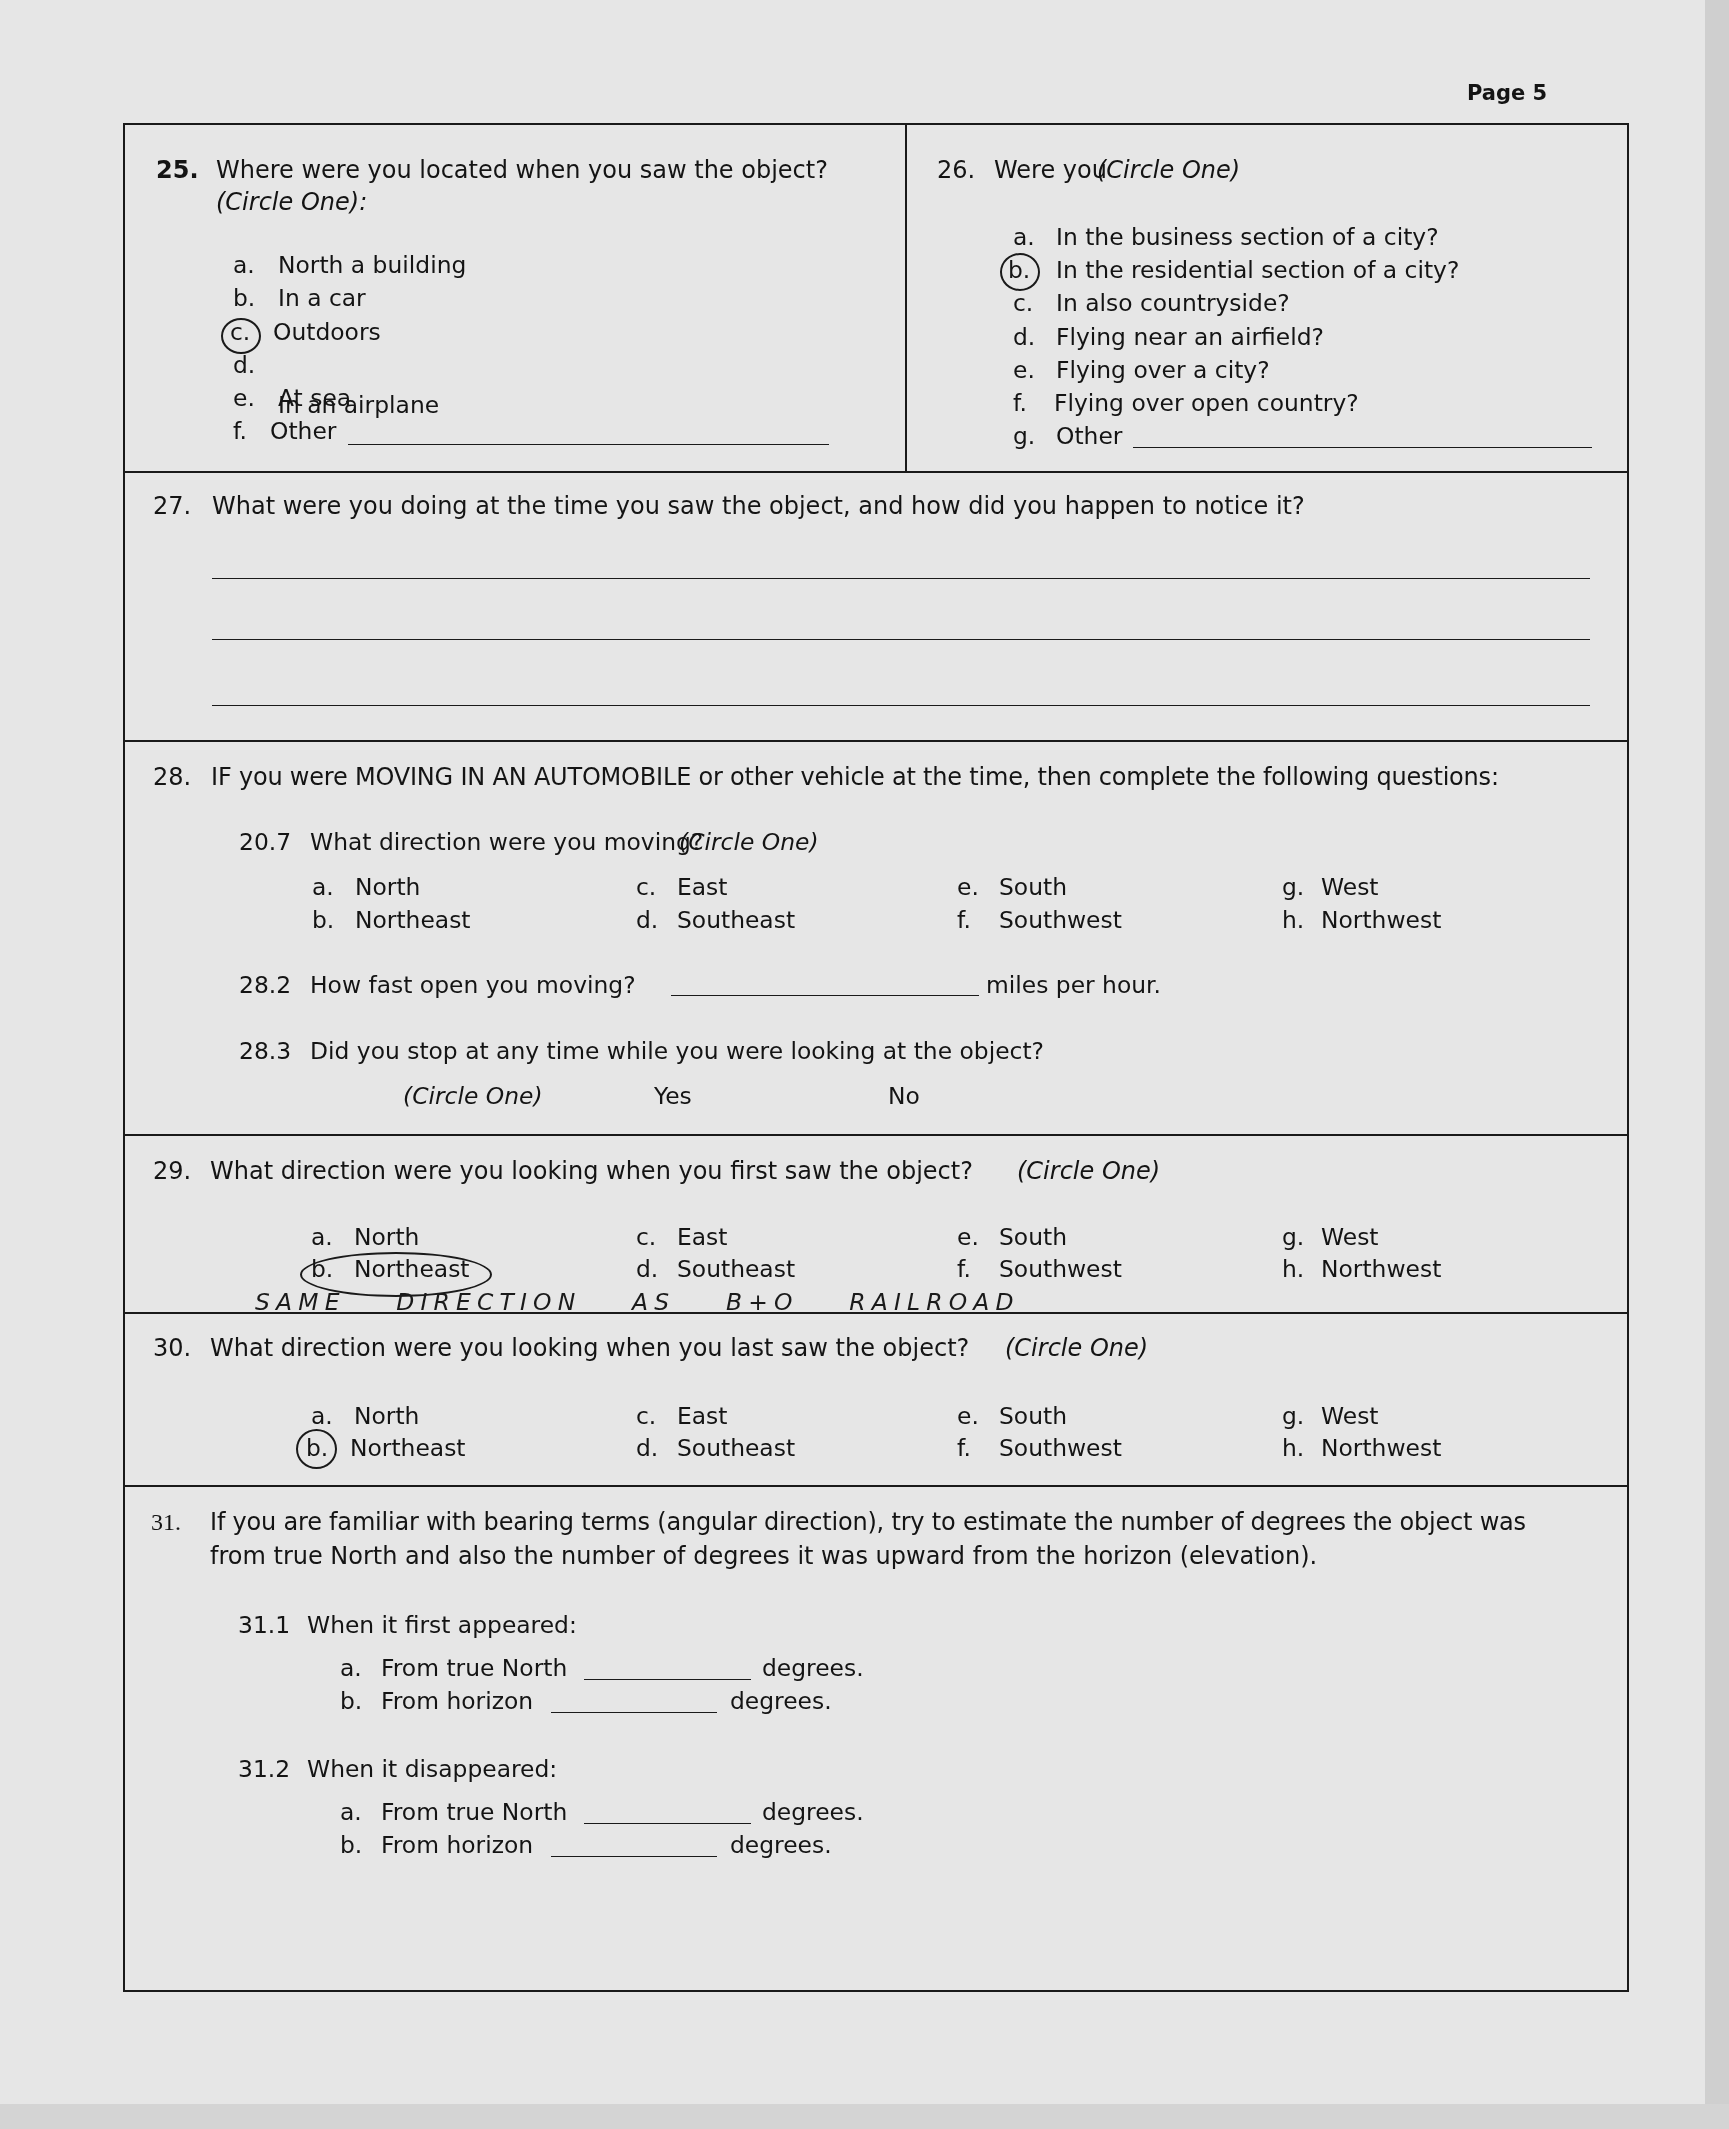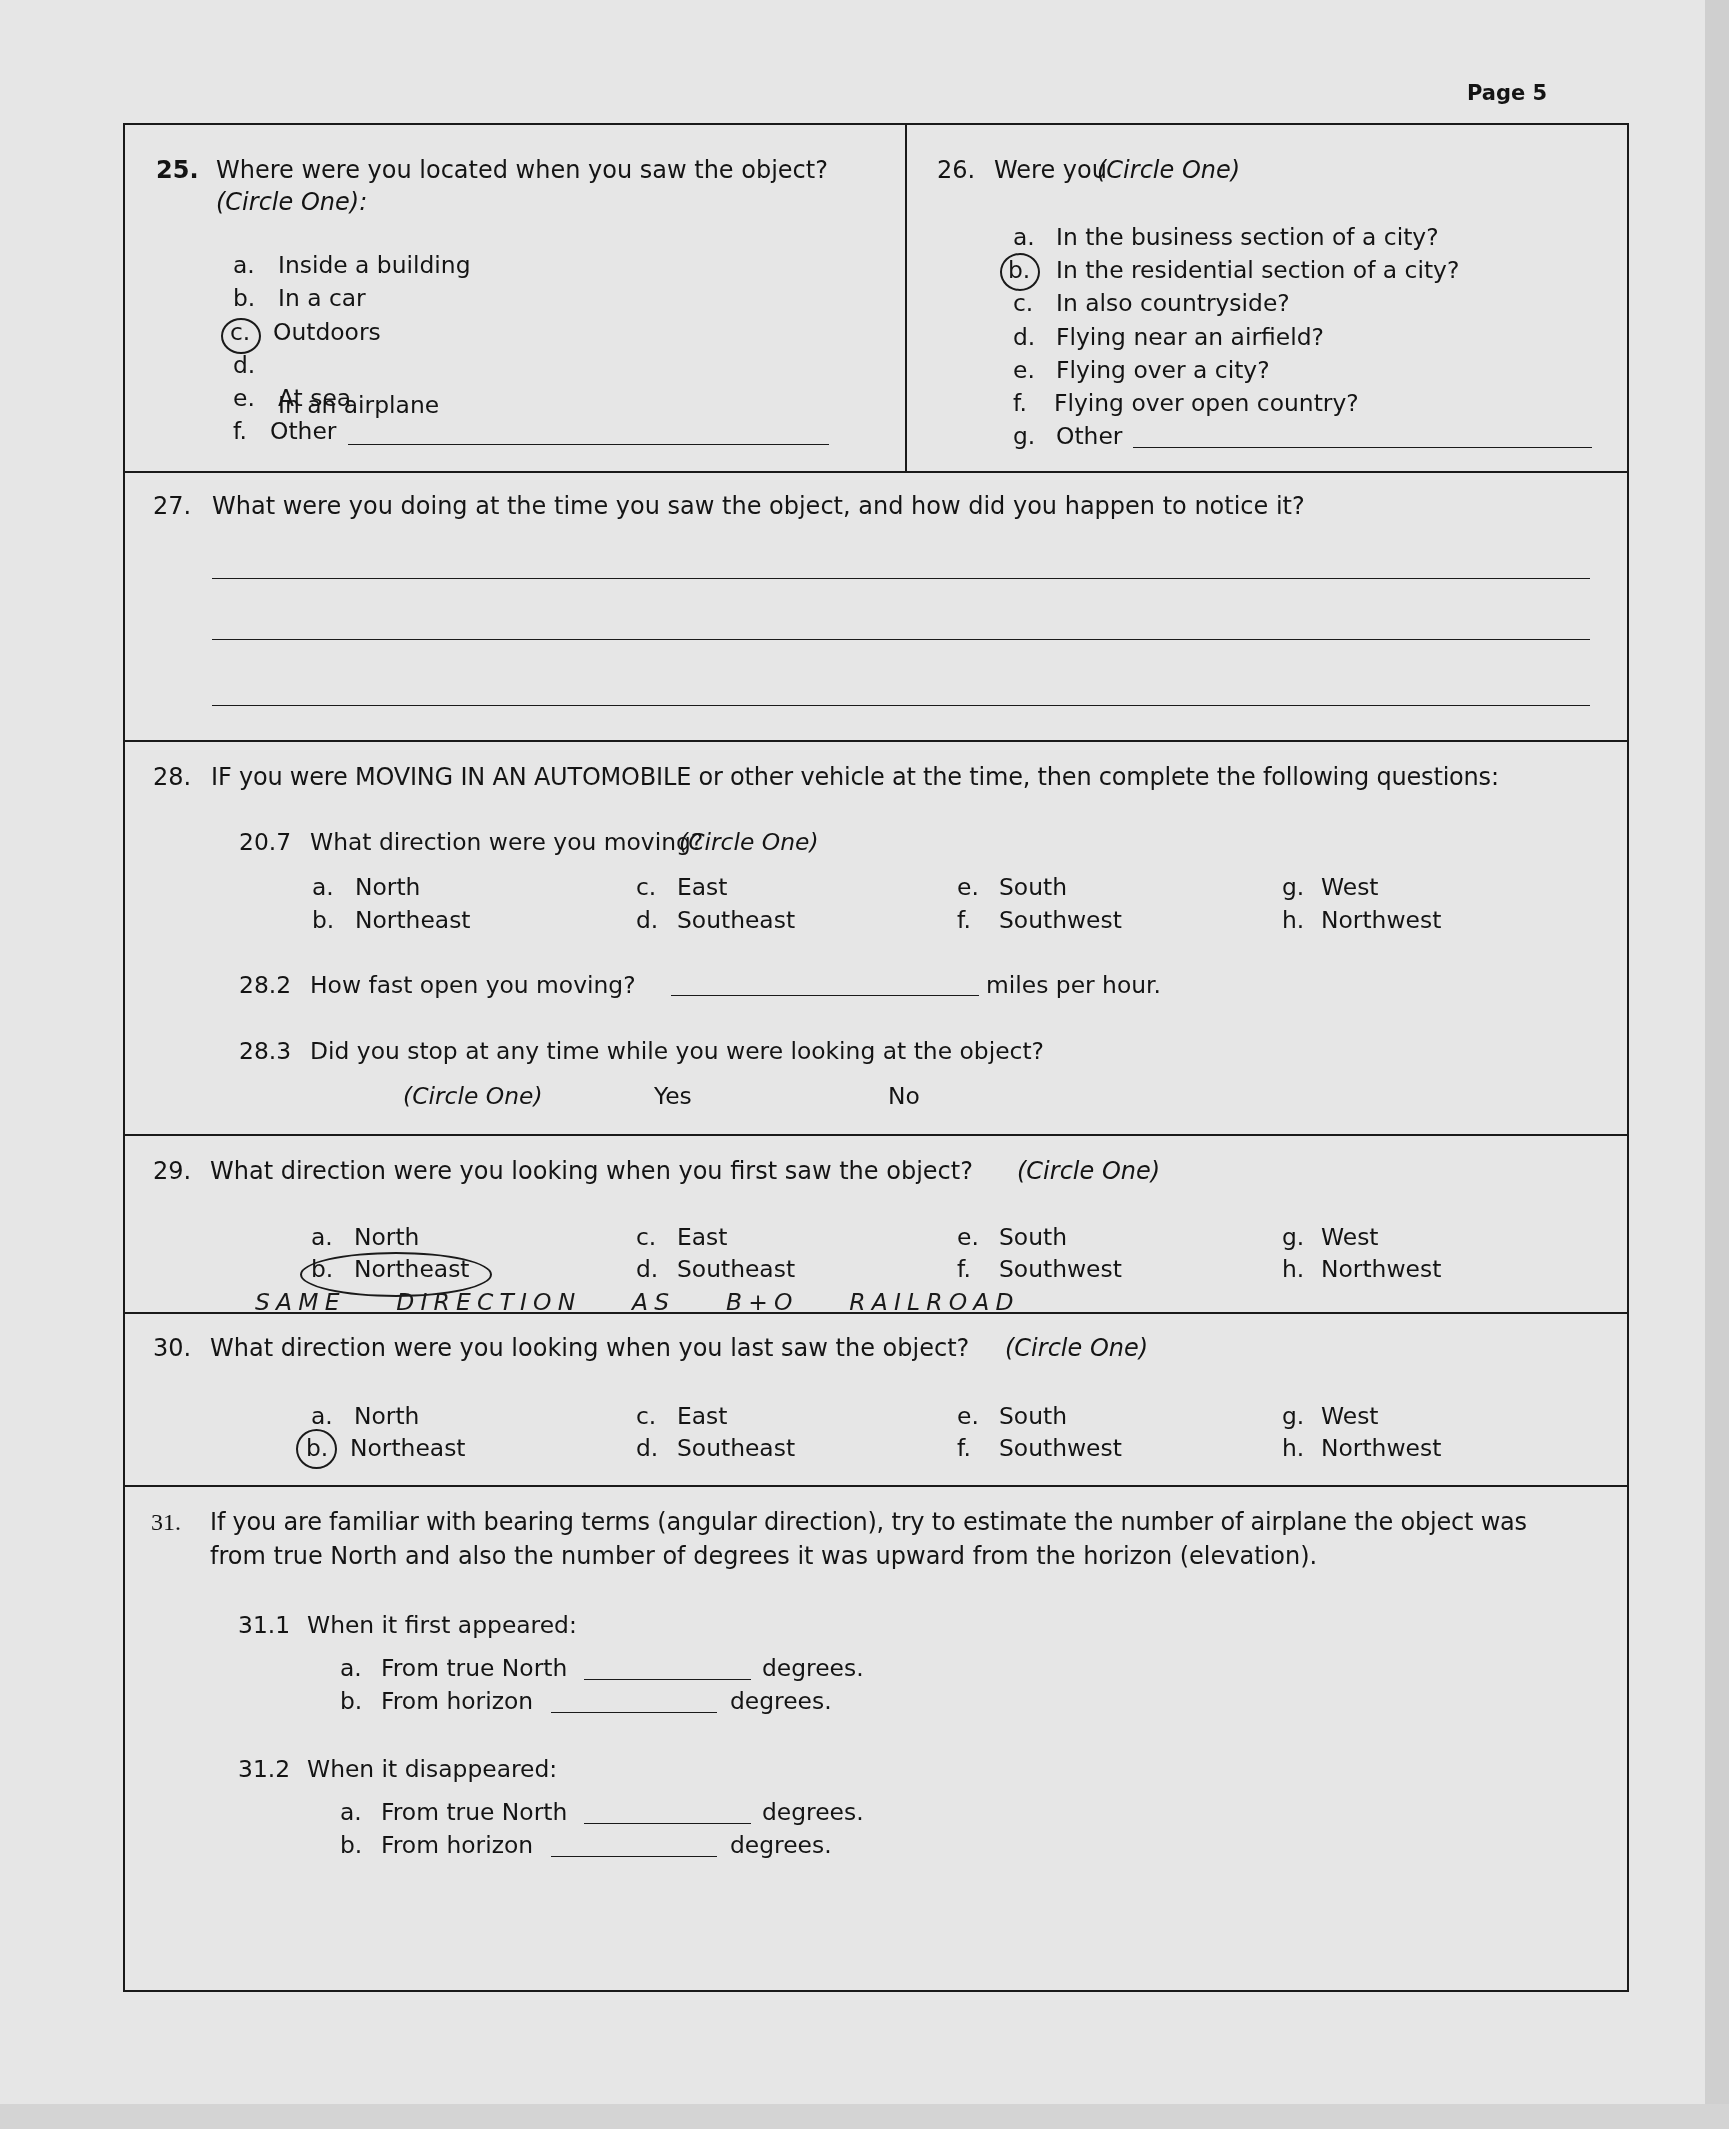--- a/index.html
+++ b/index.html
@@ -43,21 +43,21 @@
   <div class="hline" style="top:1360px;"></div>
 
   <section>
     <span class="t q" style="left:31px;top:33px;font-weight:bold;">25.</span>
     <span class="t q" style="left:91px;top:33px;">Where were you located when you saw the object?</span>
     <span class="t q it" style="left:91px;top:65px;">(Circle One):</span>
 
     <div class="circle" style="left:96px;top:193px;width:36px;height:32px;"></div>
 
     <span class="t" style="left:108px;top:129px;">a.</span>
-    <span class="t" style="left:153px;top:129px;">Inside a building</span>
+    <span class="t" style="left:153px;top:129px;">North a building</span>
     <span class="t" style="left:108px;top:162px;">b.</span>
     <span class="t" style="left:153px;top:162px;">In a car</span>
     <span class="t" style="left:105px;top:196px;">c.</span>
     <span class="t" style="left:148px;top:196px;">Outdoors</span>
     <span class="t" style="left:108px;top:229px;">d.</span>
     <span class="t" style="left:153px;top:229px;margin-top:40px;">In an airplane</span>
     <span class="t" style="left:108px;top:262px;">e.</span>
     <span class="t" style="left:153px;top:262px;">At sea</span>
     <span class="t" style="left:108px;top:295px;">f.</span>
     <span class="t" style="left:145px;top:295px;">Other</span>
@@ -180,21 +180,21 @@
     <span class="t" style="left:832px;top:1312px;">f.</span>
     <span class="t" style="left:874px;top:1312px;">Southwest</span>
     <span class="t" style="left:1157px;top:1280px;">g.</span>
     <span class="t" style="left:1196px;top:1280px;">West</span>
     <span class="t" style="left:1157px;top:1312px;">h.</span>
     <span class="t" style="left:1196px;top:1312px;">Northwest</span>
   </section>
 
   <section>
     <span class="t q" style="left:26px;top:1385px;font-family:Liberation Serif, serif;">31.</span>
-    <span class="t q" style="left:85px;top:1385px;letter-spacing:-0.2px;">If you are familiar with bearing terms (angular direction), try to estimate the number of airplane the object was</span>
+    <span class="t q" style="left:85px;top:1385px;letter-spacing:-0.2px;">If you are familiar with bearing terms (angular direction), try to estimate the number of degrees the object was</span>
     <span class="t q" style="left:85px;top:1419px;">from true North and also the number of degrees it was upward from the horizon (elevation).</span>
 
     <span class="t" style="left:113px;top:1489px;">31.1</span>
     <span class="t" style="left:182px;top:1489px;">When it first appeared:</span>
     <span class="t" style="left:215px;top:1532px;">a.</span>
     <span class="t" style="left:256px;top:1532px;">From true North</span>
     <div class="blank" style="left:459px;top:1554px;width:167px;"></div>
     <span class="t" style="left:637px;top:1532px;">degrees.</span>
     <span class="t" style="left:215px;top:1565px;">b.</span>
     <span class="t" style="left:256px;top:1565px;">From horizon</span>

